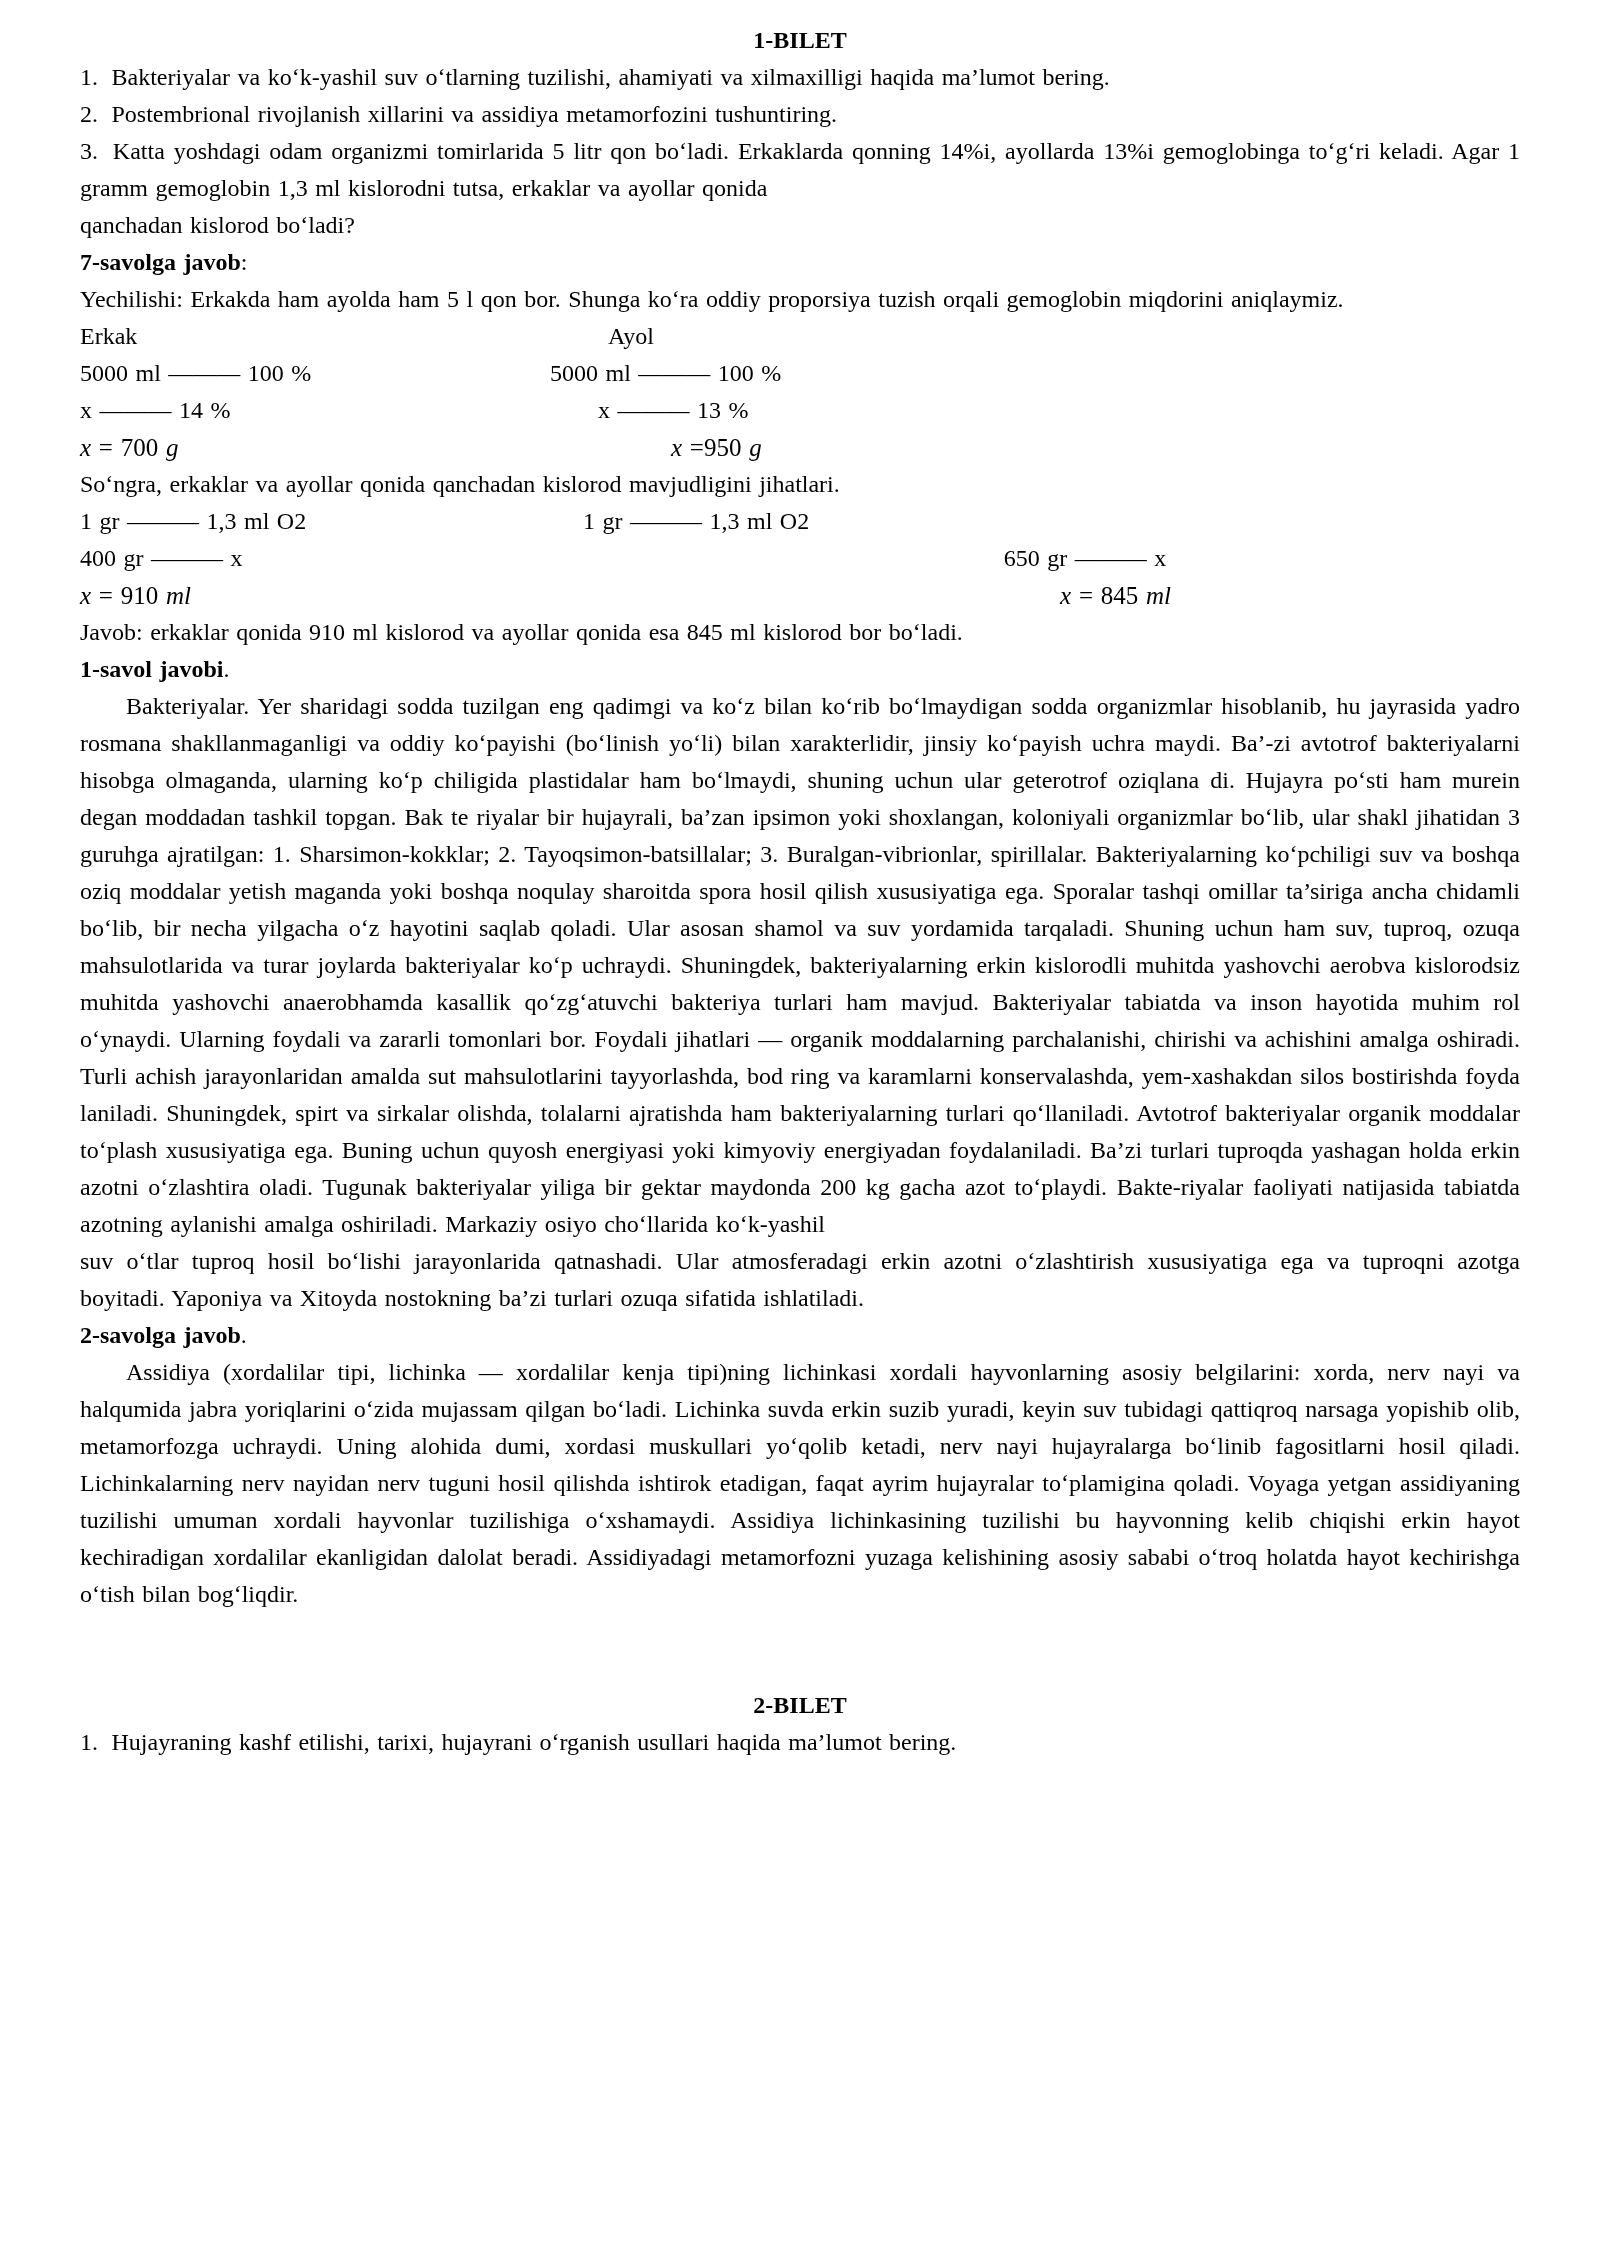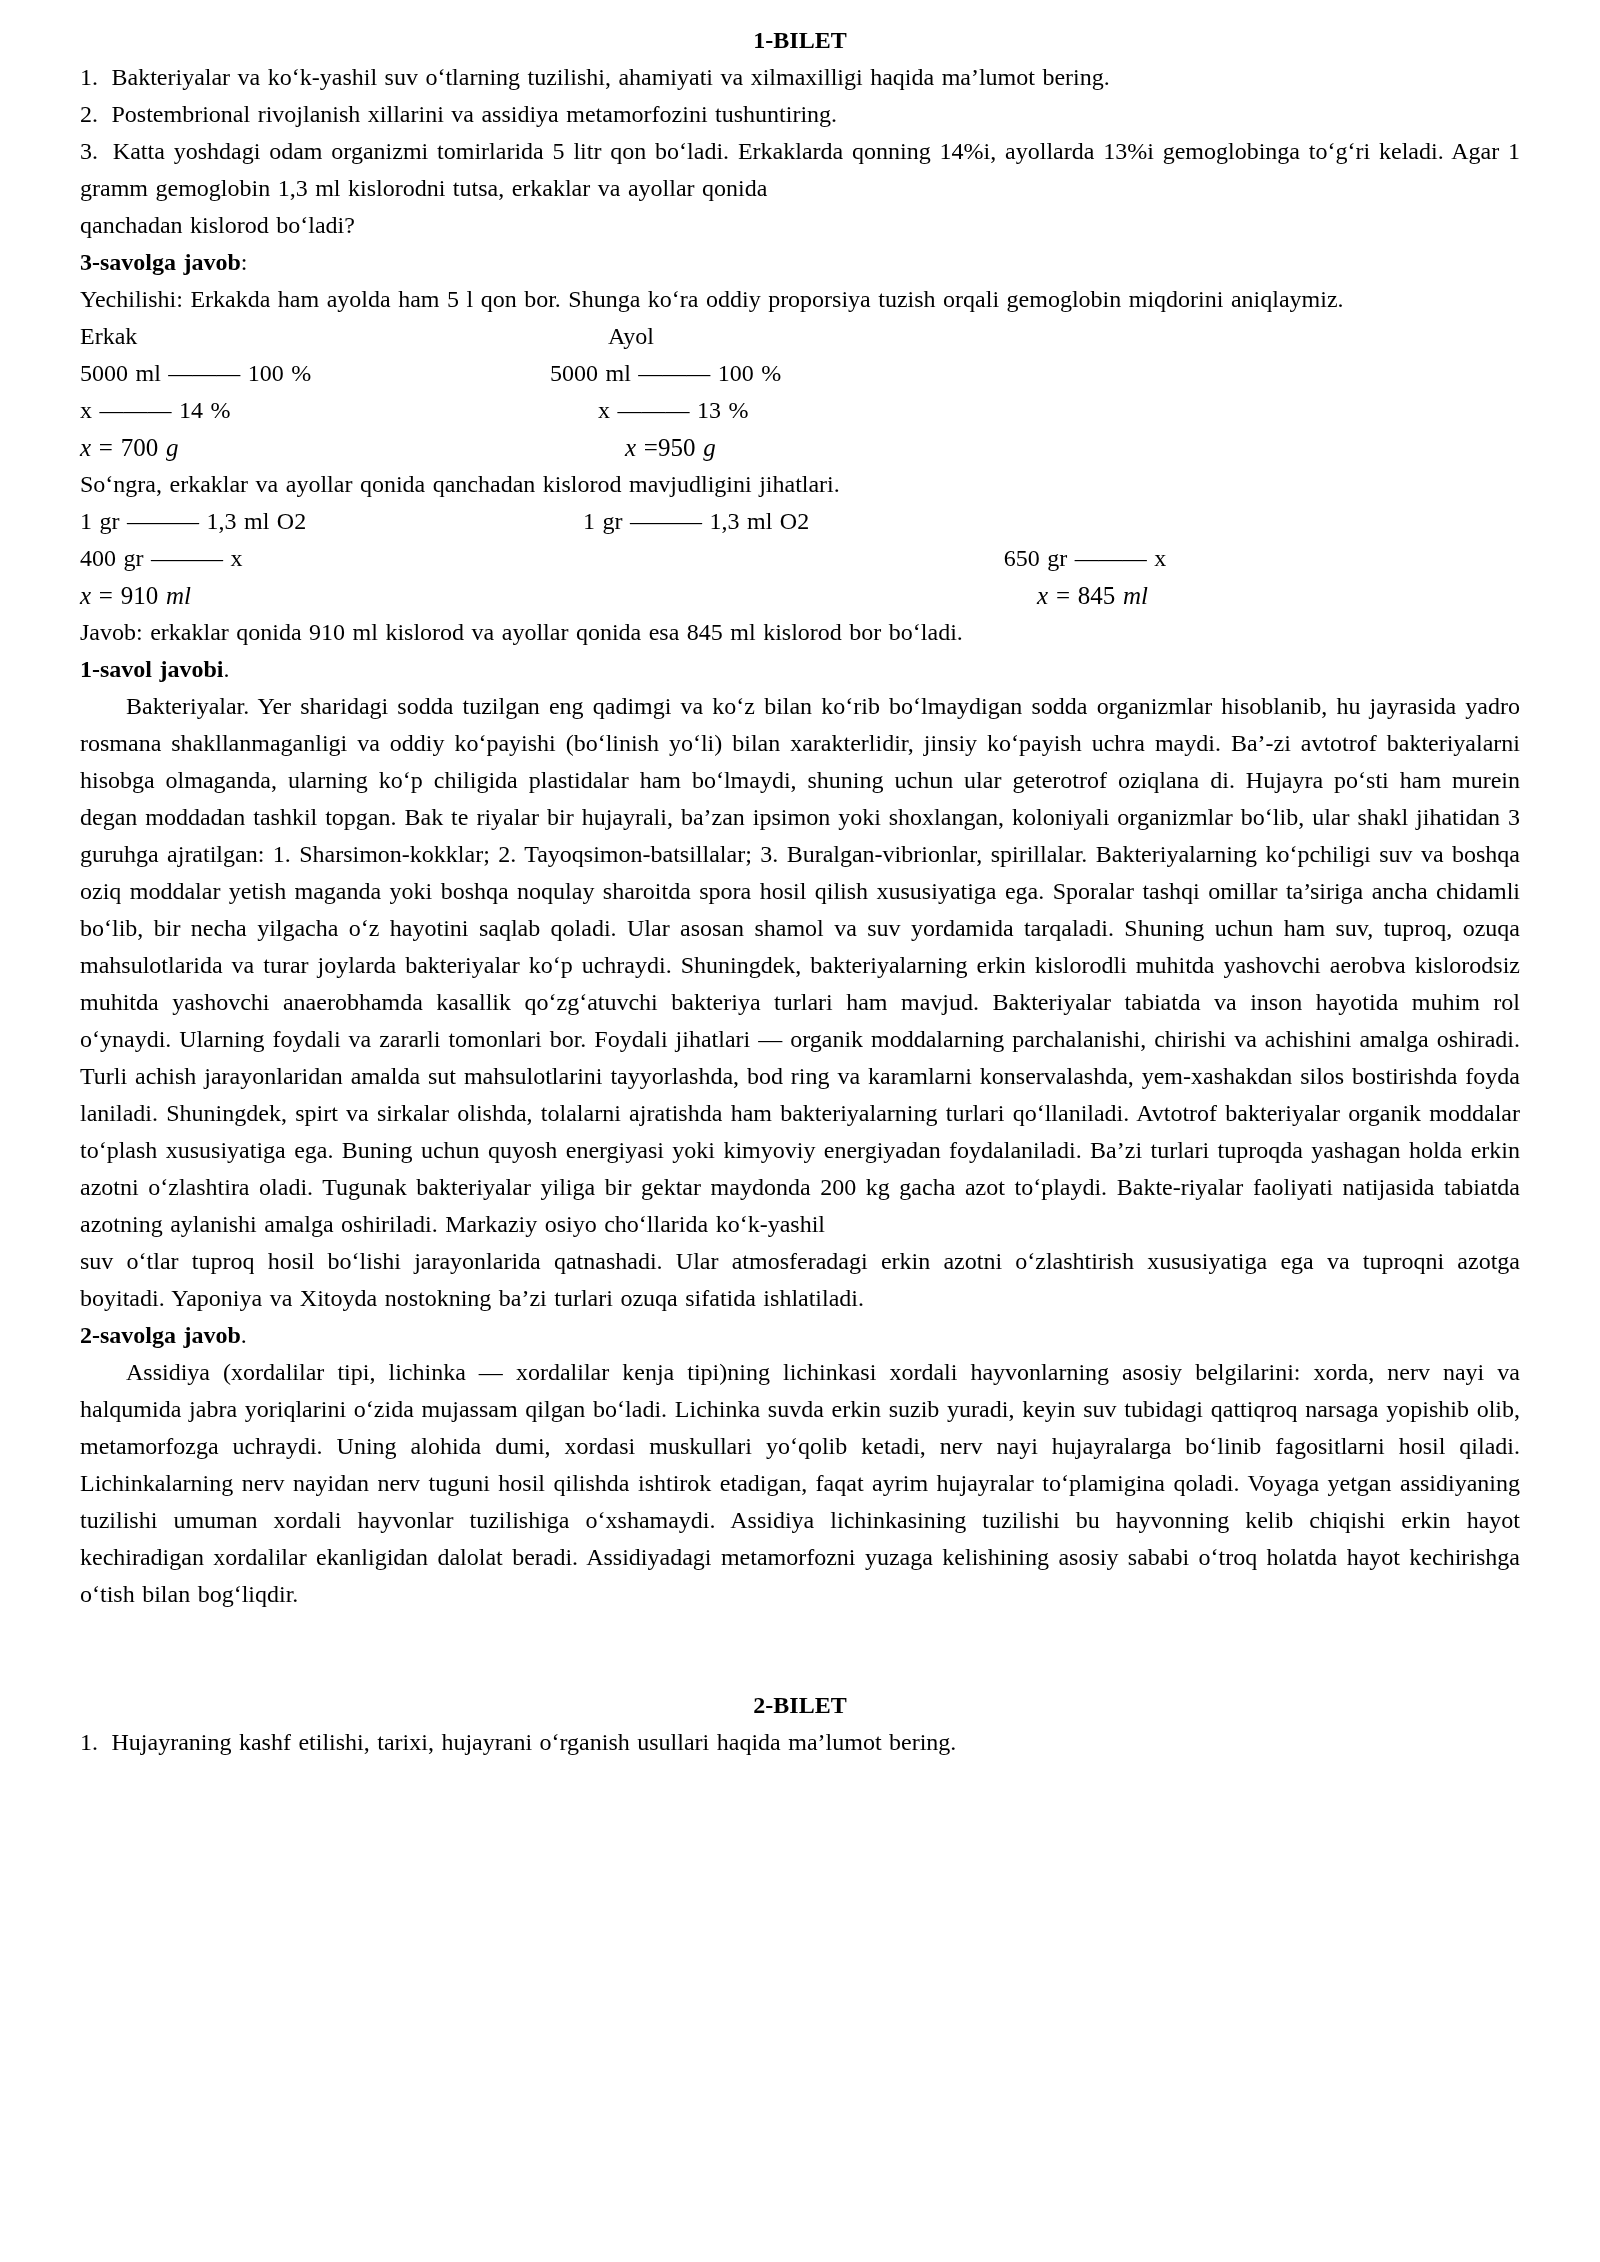--- a/index.html
+++ b/index.html
@@ -28,21 +28,21 @@
 
   .mrow { display: flex; }
   .ml { flex: 0 0 470px; }
   .mr { flex: 1 1 auto; }
   .pa { padding-left: 58px; }
   .pb { padding-left: 48px; }
   .pc { padding-left: 75px; }
   .pd { padding-left: 33px; }
   .pe { padding-left: 100px; text-align: center; }
   .pf { padding-left: 115px; text-align: center; }
-  .mres { font-size: 25px; }
+  .mres { font-size: 25px; gap: 46px; }
   .mres i { font-style: italic; }
 
   .bilet2 { margin-top: 74px; }
 </style>
 </head>
 <body>
 
 <div class="doc">
 
   <p class="center"><b>1-BILET</b></p>
@@ -57,21 +57,21 @@
     <span>Postembrional rivojlanish xillarini va assidiya metamorfozini tushuntiring.</span>
   </p>
 
   <p class="j">
     <span class="qnum">3.</span>
     <span>Katta yoshdagi odam organizmi tomirlarida 5 litr qon boʻladi. Erkaklarda qonning 14%i, ayollarda 13%i gemoglobinga toʻgʻri keladi. Agar 1 gramm gemoglobin 1,3 ml kislorodni tutsa, erkaklar va ayollar qonida</span>
   </p>
 
   <p>qanchadan kislorod boʻladi?</p>
 
-  <p class="gap-top"><b>3-savolga javob</b><span>:</span></p>
+  <p class="gap-top"><b>7-savolga javob</b><span>:</span></p>
 
   <p class="j">Yechilishi: Erkakda ham ayolda ham 5 l qon bor. Shunga koʻra oddiy proporsiya tuzish orqali gemoglobin miqdorini aniqlaymiz.</p>
 
   <div class="mrow">
     <span class="ml">Erkak</span>
     <span class="mr pa">Ayol</span>
   </div>
 
   <div class="mrow">
     <span class="ml">5000 ml ——— 100 %</span>

